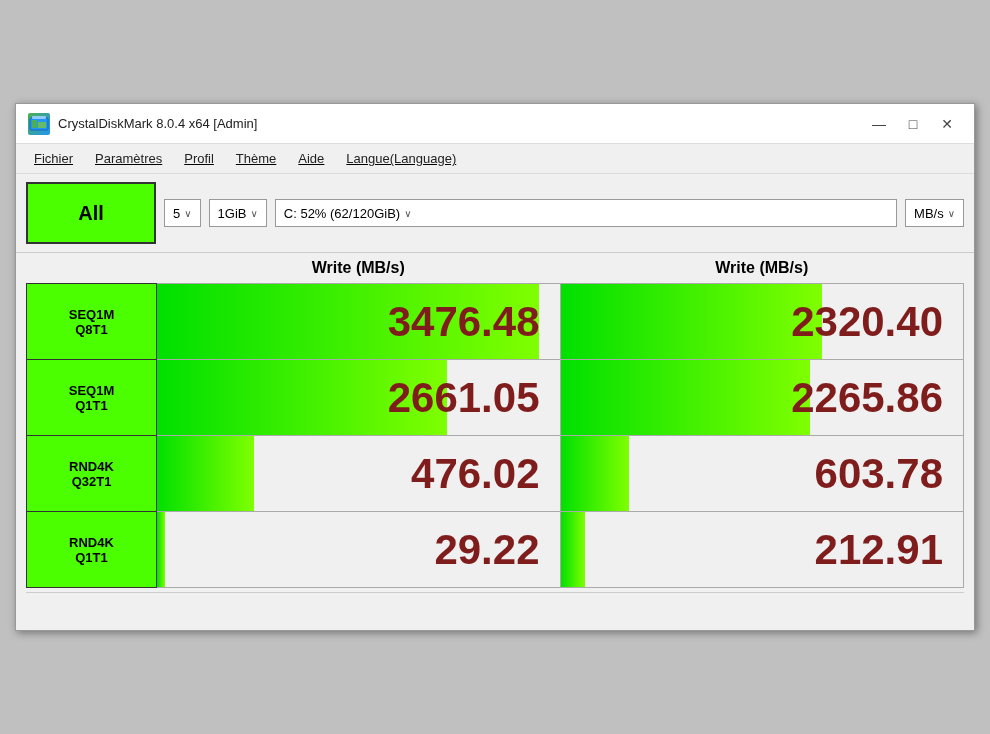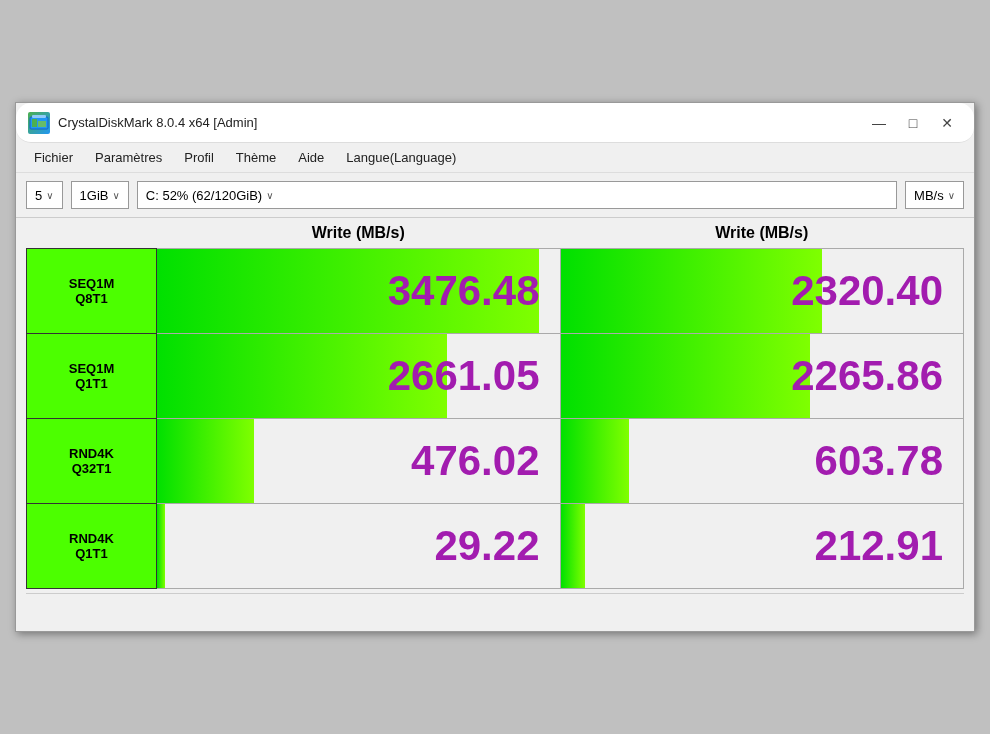--- a/index.html
+++ b/index.html
@@ -19,21 +19,20 @@
       box-shadow: 2px 2px 8px rgba(0,0,0,0.4);
     }
     .title-bar {
       background: #fff;
       display: flex;
       align-items: center;
       justify-content: space-between;
       padding: 8px 12px;
       border-bottom: 1px solid #ddd;
       height: 40px;
-      border-radius: 15px;
     }
     .title-bar-left {
       display: flex;
       align-items: center;
       gap: 8px;
     }
     .title-icon {
       width: 22px;
       height: 22px;
       background: linear-gradient(135deg, #4caf50, #2196f3);
@@ -67,20 +66,21 @@
       border-radius: 2px;
     }
     .menu-bar {
       background: #f0f0f0;
       display: flex;
       align-items: center;
       padding: 2px 8px;
       gap: 2px;
       border-bottom: 1px solid #ddd;
       height: 30px;
+      text-decoration: underline;
     }
     .menu-item {
       padding: 3px 10px;
       font-size: 13px;
       color: #222;
       cursor: pointer;
       border-radius: 2px;
     }
     .toolbar {
       background: #f0f0f0;
@@ -144,23 +144,23 @@
       padding: 4px 6px;
       width: 130px;
       color: #000;
     }
     .result-cell {
       border: 1px solid #aaa;
       text-align: right;
       padding-right: 20px;
       font-size: 42px;
       font-weight: bold;
-      color: #a21caf;
+      color: #7f1d1d;
       position: relative;
-      height: 85px;
+      height: 76px;
       vertical-align: middle;
       overflow: hidden;
     }
     .result-cell .bar {
       position: absolute;
       left: 0;
       top: 0;
       height: 100%;
       background: linear-gradient(to right, #00e000, #7fff00);
       z-index: 0;
@@ -203,20 +203,21 @@
   <div class="menu-bar">
     <div class="menu-item">Fichier</div>
     <div class="menu-item">Paramètres</div>
     <div class="menu-item">Profil</div>
     <div class="menu-item">Thème</div>
     <div class="menu-item">Aide</div>
     <div class="menu-item">Langue(Language)</div>
   </div>
 
   <div class="toolbar">
+    <button class="all-btn">All</button>
     <div class="dropdown">
       <span>5</span>
       <span class="dropdown-arrow">∨</span>
     </div>
     <div class="dropdown">
       <span>1GiB</span>
       <span class="dropdown-arrow">∨</span>
     </div>
     <div class="dropdown dropdown-drive">
       <span>C: 52% (62/120GiB)</span>

